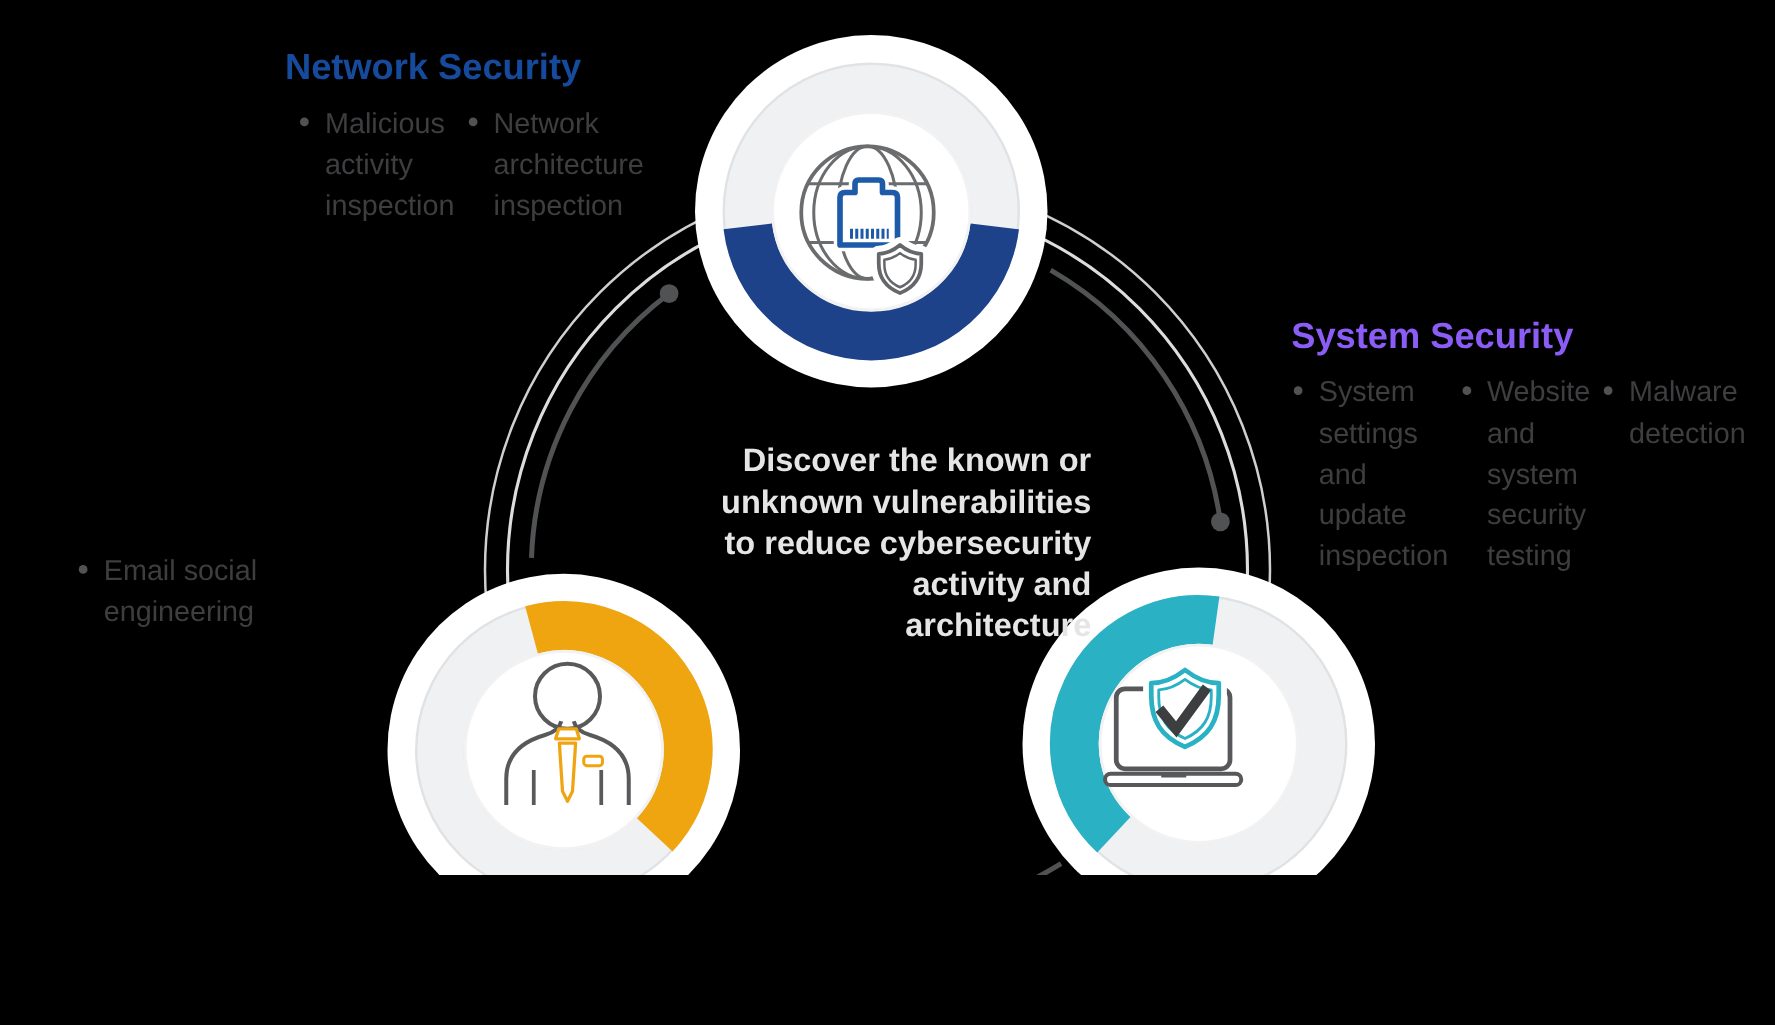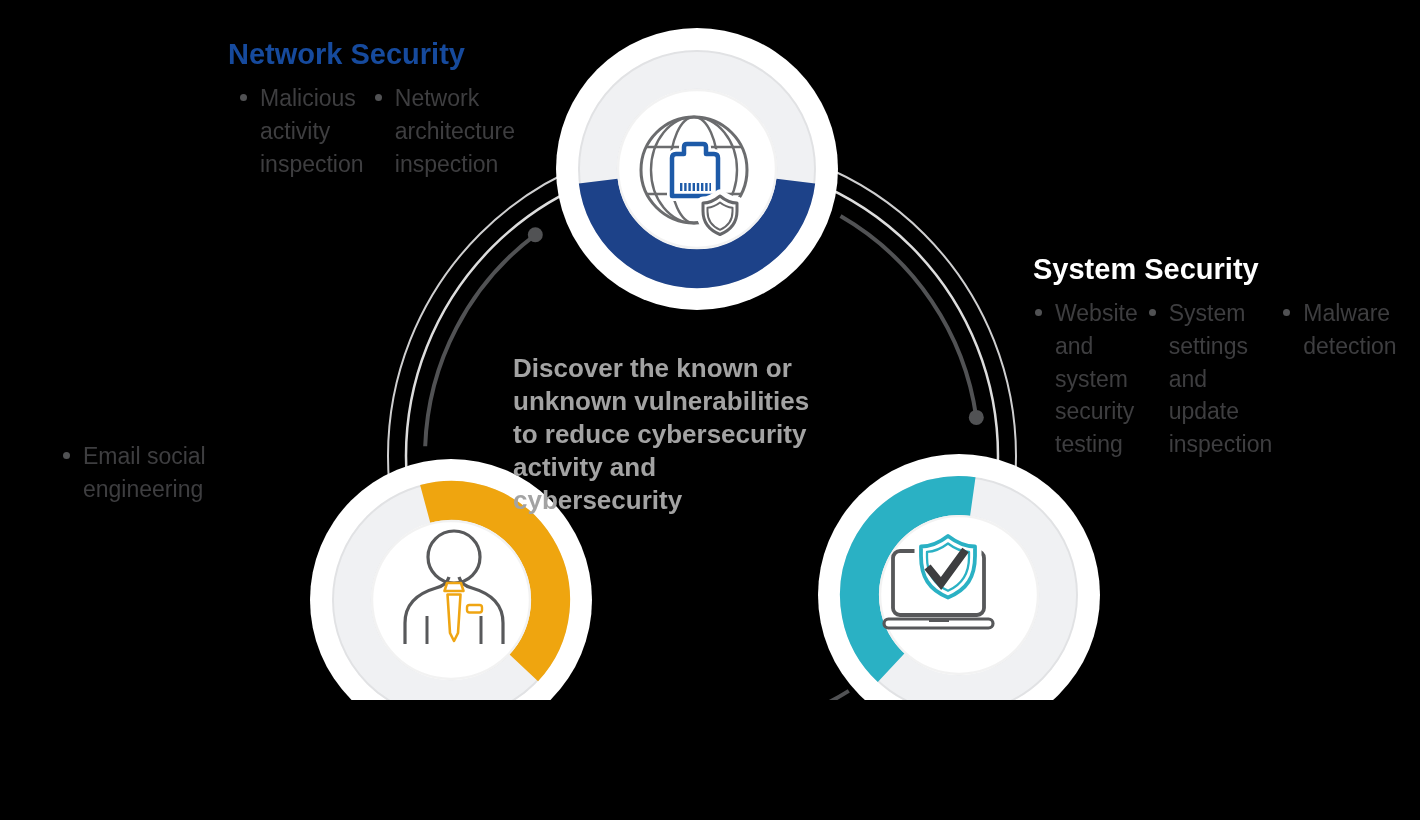--- a/index.html
+++ b/index.html
@@ -4,38 +4,38 @@
 <style>
   html,body{margin:0;padding:0;background:#000;}
   .stage{
     position:relative;width:1420px;height:700px;background:#000;overflow:hidden;
     font-family:"Liberation Sans",sans-serif;
   }
   svg.scene{position:absolute;left:0;top:0;width:1420px;height:820px;}
   .label{position:absolute;}
   .label h2{margin:0;font-size:29px;line-height:1.2;font-weight:700;}
   .label.network h2{color:#164a9d;}
-  .label.system  h2{color:#ffffff;}
+  .label.system  h2{color:#8b5cf6;}
   .label.personnel h2{color:#f8a51b;}
   ul.bullets{
     list-style:none;margin:10px 0 0 0;padding:0;
     display:flex;gap:11px;
     color:#3e3e40;font-size:23px;line-height:1.43;font-weight:400;
   }
   .bullet{display:flex;}
   .bullet .dot{flex:none;width:7px;height:7px;border-radius:50%;background:#515254;margin:12px 13px 0 0;}
   .network{left:228px;top:37px;width:300px;}
   .network ul.bullets{margin-left:12px;width:275px;}
   .system{left:1033px;top:252px;width:290px;}
   .system ul.bullets{margin-left:2px;width:272px;}
   .personnel{left:58px;top:430px;width:300px;}
   .personnel ul.bullets{margin-left:5px;width:178px;}
   .center-msg{
     position:absolute;left:513px;top:352px;width:360px;
-    text-align:left;font-size:26px;font-weight:700;line-height:33px;color:#a3a3a3;
+    text-align:right;font-size:26px;font-weight:700;line-height:33px;color:#e5e5e5;
   }
 </style>
 </head>
 <body>
 
 <div class="stage">
 
   <svg class="scene" viewBox="0 0 1420 820">
 
     <g>
@@ -127,25 +127,25 @@
         <span>Network architecture inspection</span>
       </li>
     </ul>
   </div>
 
   <div class="label system">
     <h2>System Security</h2>
     <ul class="bullets">
       <li class="bullet">
         <span class="dot"></span>
-        <span>Website and system security testing</span>
+        <span>System settings and update inspection</span>
       </li>
       <li class="bullet">
         <span class="dot"></span>
-        <span>System settings and update inspection</span>
+        <span>Website and system security testing</span>
       </li>
       <li class="bullet">
         <span class="dot"></span>
         <span>Malware detection</span>
       </li>
     </ul>
   </div>
 
   <div class="label personnel">
     <ul class="bullets">
@@ -154,16 +154,16 @@
         <span>Email social engineering</span>
       </li>
     </ul>
   </div>
 
   <div class="center-msg">
     <div>Discover the known or</div>
     <div>unknown vulnerabilities</div>
     <div>to reduce cybersecurity</div>
     <div>activity and</div>
-    <div>cybersecurity</div>
+    <div>architecture</div>
   </div>
 
 </div>
 
 </body></html>

